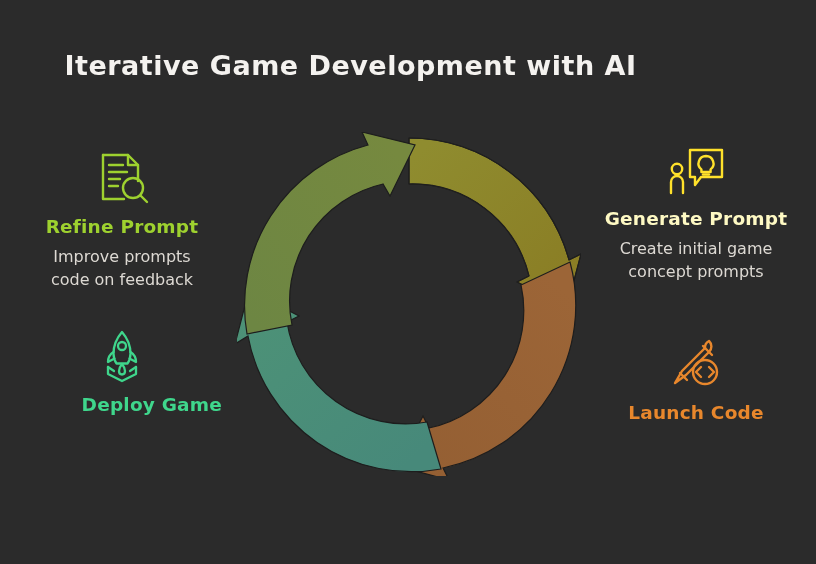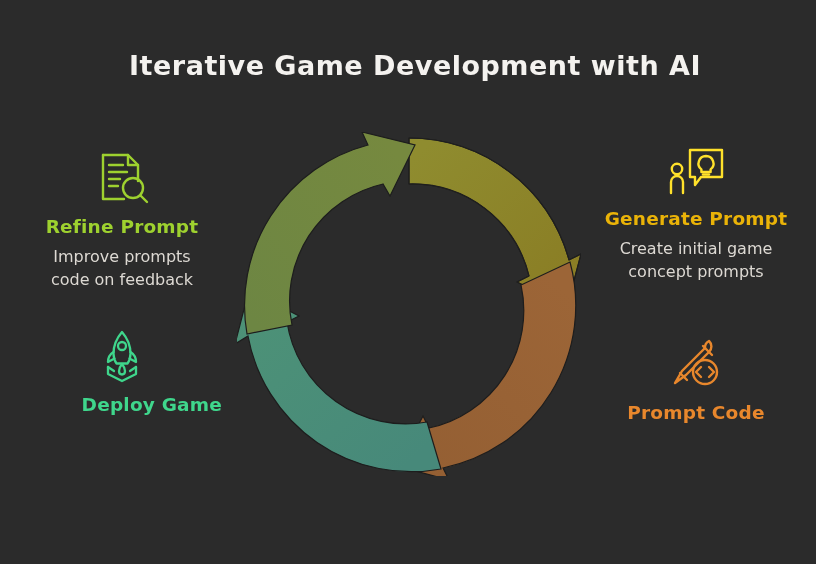--- a/index.html
+++ b/index.html
@@ -20,21 +20,21 @@
     height: 564px;
     background: #2b2b2b;
   }
 
   
   .title {
     position: absolute;
     top: 50px;
     left: 0;
     width: 701px;
-    text-align: right;
+    text-align: center;
     font-family: "DejaVu Sans", sans-serif;
     font-size: 27px;
     font-weight: bold;
     letter-spacing: 0.5px;
     color: #f4f2ef;
   }
 
   
   .step {
     position: absolute;
@@ -64,21 +64,21 @@
     white-space: pre-line;
   }
 
   .step-refine   { left: 22px;  top: 148px; }
   .step-deploy   { left: 22px;  top: 326px; text-align: right; }
   .step-generate { left: 596px; top: 140px; }
   .step-write    { left: 596px; top: 334px; }
 
   .c-refine   { color: #9ed12f; }
   .c-deploy   { color: #3fd68c; }
-  .c-generate { color: #eab308; }
+  .c-generate { color: #fef9c3; }
   .c-write    { color: #e8872c; }
 
   
   .cycle {
     position: absolute;
     left: 237px;
     top: 132px;
     width: 344px;
     height: 344px;
   }
@@ -215,16 +215,16 @@
     <div class="step-icon">
       <svg width="58" height="56" viewBox="0 0 58 56" fill="none" stroke="#e8872c" stroke-width="2.4" stroke-linecap="round" stroke-linejoin="round">
         <path d="M42 4 a7.5 7.5 0 0 1 0 11 L19 38 L8 46 L15 34 L38 11 a7.5 7.5 0 0 1 4-7 Z"></path>
         <path d="M36 9 L45 18"></path>
         <path d="M13 36 L20 43"></path>
         <circle cx="38" cy="35" r="12"></circle>
         <path d="M34 30 l-5 5 l5 5"></path>
         <path d="M42 30 l5 5 l-5 5"></path>
       </svg>
     </div>
-    <div class="step-title c-write">Prompt Code</div>
+    <div class="step-title c-write">Launch Code</div>
   </div>
 
 </div>
 
 </body></html>

